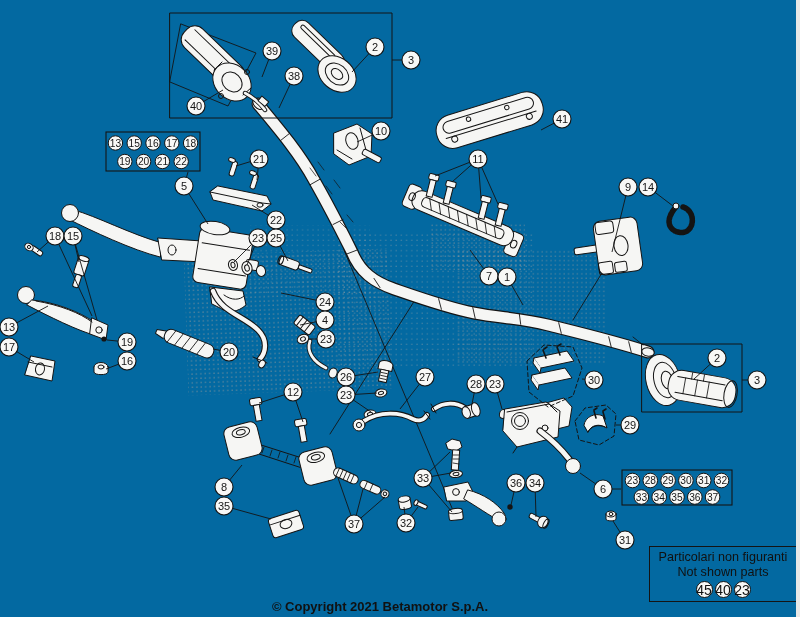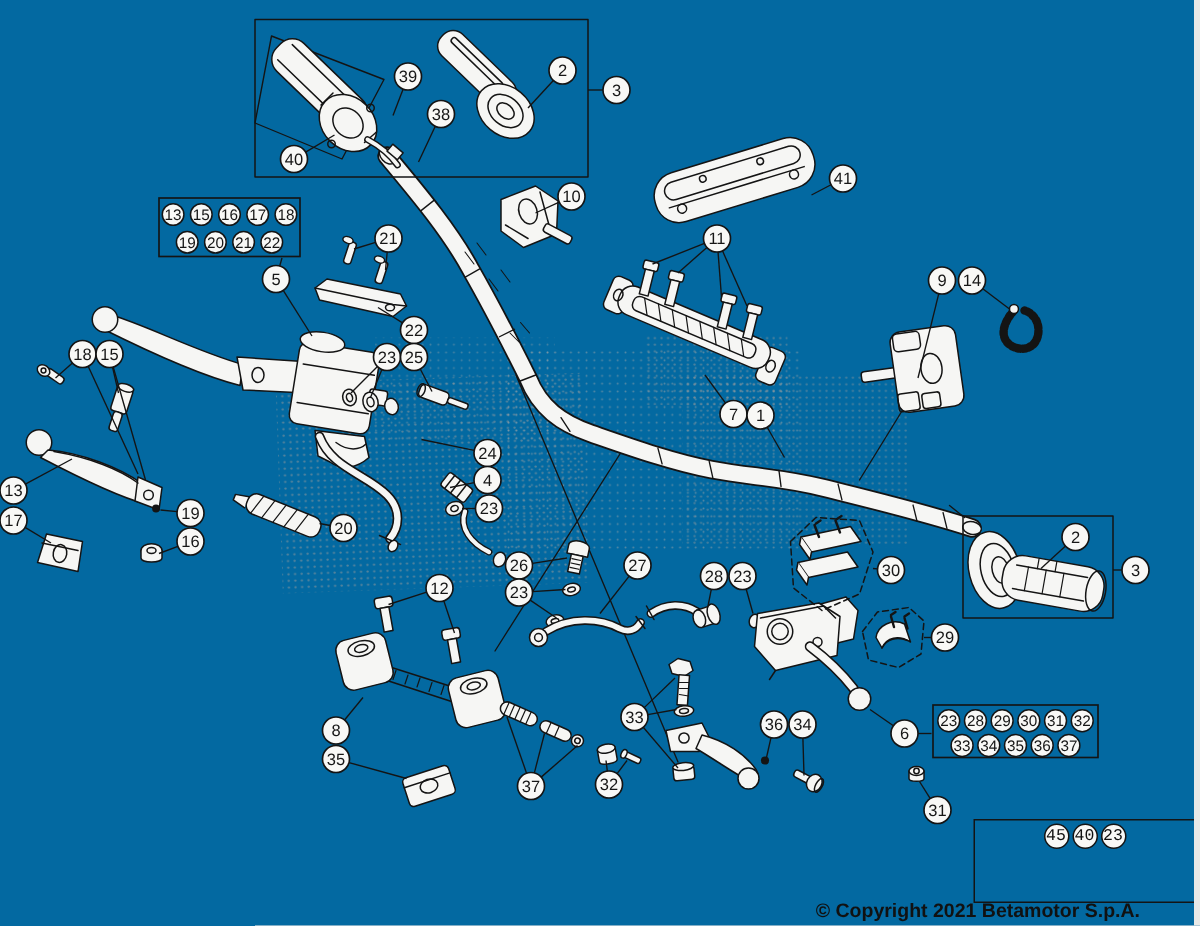--- a/index.html
+++ b/index.html
@@ -6,22 +6,22 @@
   .stage{position:relative;width:796px;height:617px;background:#0369a1;
          font-family:"Liberation Sans",sans-serif;overflow:hidden;}
   svg{position:absolute;left:0;top:0;}
   svg text{fill:#161616;font-family:"Liberation Sans",sans-serif;}
   .not-shown-box{position:absolute;left:649px;top:546px;width:148px;height:56px;
        border:1.5px solid #141414;box-sizing:border-box;text-align:center;color:#111;}
   .nsb-line{font-size:12.6px;line-height:14.5px;}
   .nsb-line.first{margin-top:3px;}
   .circle-row{display:flex;justify-content:center;gap:2px;margin-top:2px;}
   .num-circle{width:15px;height:15px;border:1px solid #141414;border-radius:50%;
-       font-size:11px;display:flex;align-items:center;justify-content:center;background:#f8f8f6;font-family:Liberation Mono, monospace;}
-  .copyright{position:absolute;left:0;top:599px;width:760px;text-align:right;
+       font-size:14px;display:flex;align-items:center;justify-content:center;background:#f8f8f6;}
+  .copyright{position:absolute;left:0;top:599px;width:760px;text-align:center;
        font-size:13px;font-weight:bold;color:#111;}
 </style>
 </head>
 <body>
 
 <div class="stage">
 
 <svg id="diagram-svg" width="800" height="617" viewBox="0 0 800 617">
   <defs>
     <pattern id="dots" width="4.4" height="4.4" patternUnits="userSpaceOnUse">
@@ -691,20 +691,22 @@
           <text x="677" y="497" text-anchor="middle" dy="0.36em" font-size="10.2">35</text>
           <circle cx="694.8" cy="497" r="7.3" fill="#f8f8f6" stroke="#141414" stroke-width="1"></circle>
           <text x="694.8" y="497" text-anchor="middle" dy="0.36em" font-size="10.2">36</text>
           <circle cx="712.6" cy="497" r="7.3" fill="#f8f8f6" stroke="#141414" stroke-width="1"></circle>
           <text x="712.6" y="497" text-anchor="middle" dy="0.36em" font-size="10.2">37</text>
         </g>
       </g>
 </svg>
 
 <div class="not-shown-box">
+  <div class="nsb-line first">Particolari non figuranti</div>
+  <div class="nsb-line">Not shown parts</div>
   <div class="circle-row">
     <span class="num-circle">45</span>
     <span class="num-circle">40</span>
     <span class="num-circle">23</span>
   </div>
 </div>
 
 <div class="copyright">© Copyright 2021 Betamotor S.p.A.</div>
 
 </div>

